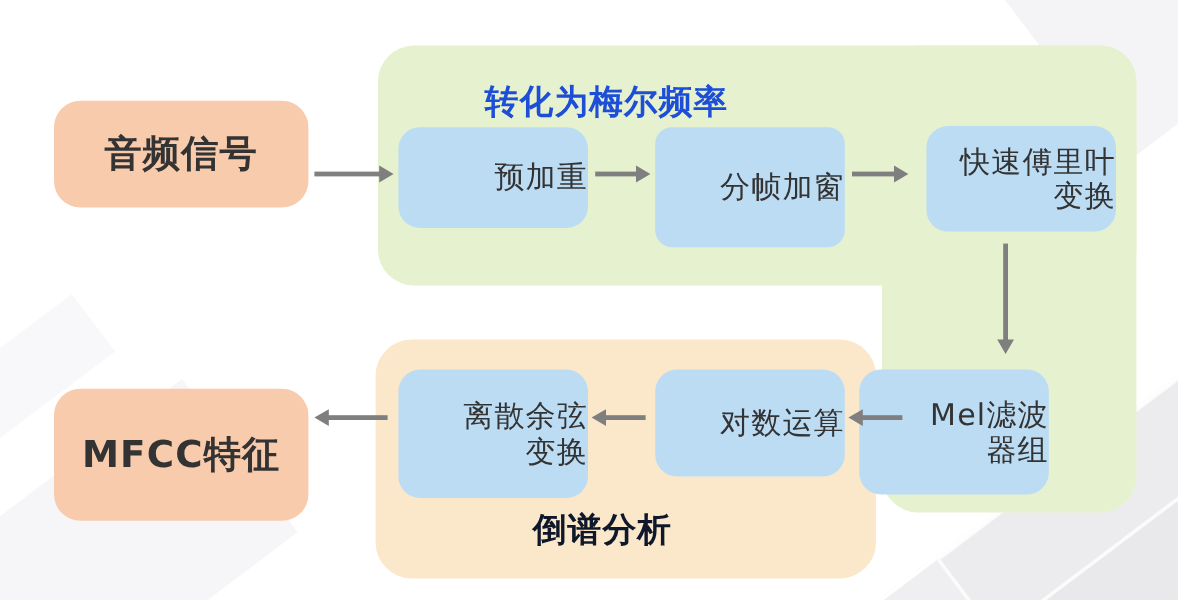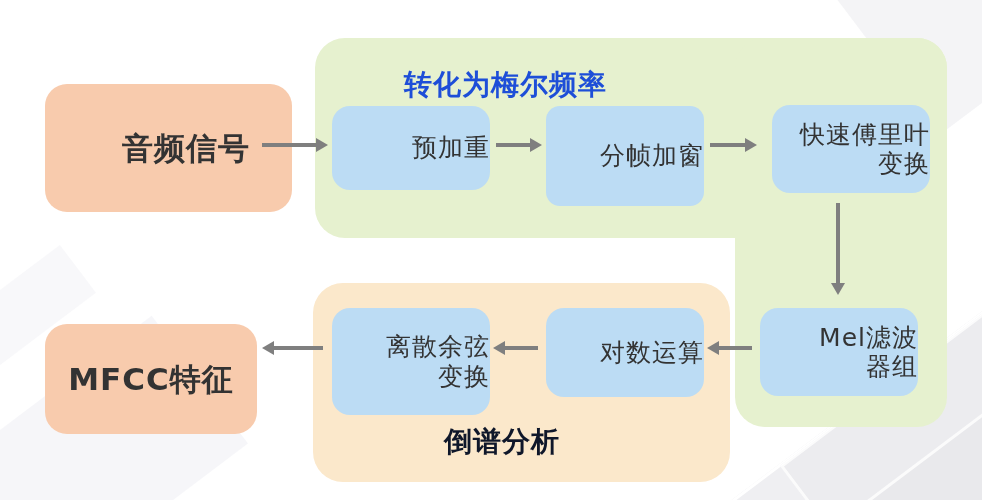--- a/index.html
+++ b/index.html
@@ -65,26 +65,26 @@
     line-height:1.18;
   }
   .node-peach{
     background:#f8cbad;border-radius:22px;
     font-size:31px;font-weight:600;letter-spacing:1px;
   }
   .node-blue{
     background:#bcdcf4;border-radius:18px;
     font-size:25px;font-weight:500;letter-spacing:1px;align-items:flex-end;
   }
-  #audio-signal{left:45px;top:84px;width:212px;height:128px;padding-left:35px;}
+  #audio-signal{left:45px;top:84px;width:212px;height:89px;}
   #mfcc-features{left:45px;top:292px;width:212px;height:110px;margin-top:32px;}
   #pre-emphasis{left:332px;top:106px;width:158px;height:84px;}
   #framing-windowing{left:546px;top:106px;width:158px;height:100px;border-radius:14px;}
   #fft{left:760px;top:105px;width:158px;height:88px;margin-left:12px;}
-  #mel-filterbank{left:760px;top:308px;width:158px;height:88px;}
+  #mel-filterbank{left:716px;top:308px;width:158px;height:104px;}
   #dct{left:332px;top:308px;width:158px;height:107px;}
   #log-operation{left:546px;top:308px;width:158px;height:89px;}
   
   .arrow{position:absolute;z-index:3;}
   .arrow-right,.arrow-left{height:14px;}
   .arrow-down{width:14px;}
   .arrow-right::before{
     content:"";position:absolute;left:0;right:11px;top:5px;height:4px;
     background:#7f7f7f;
   }

